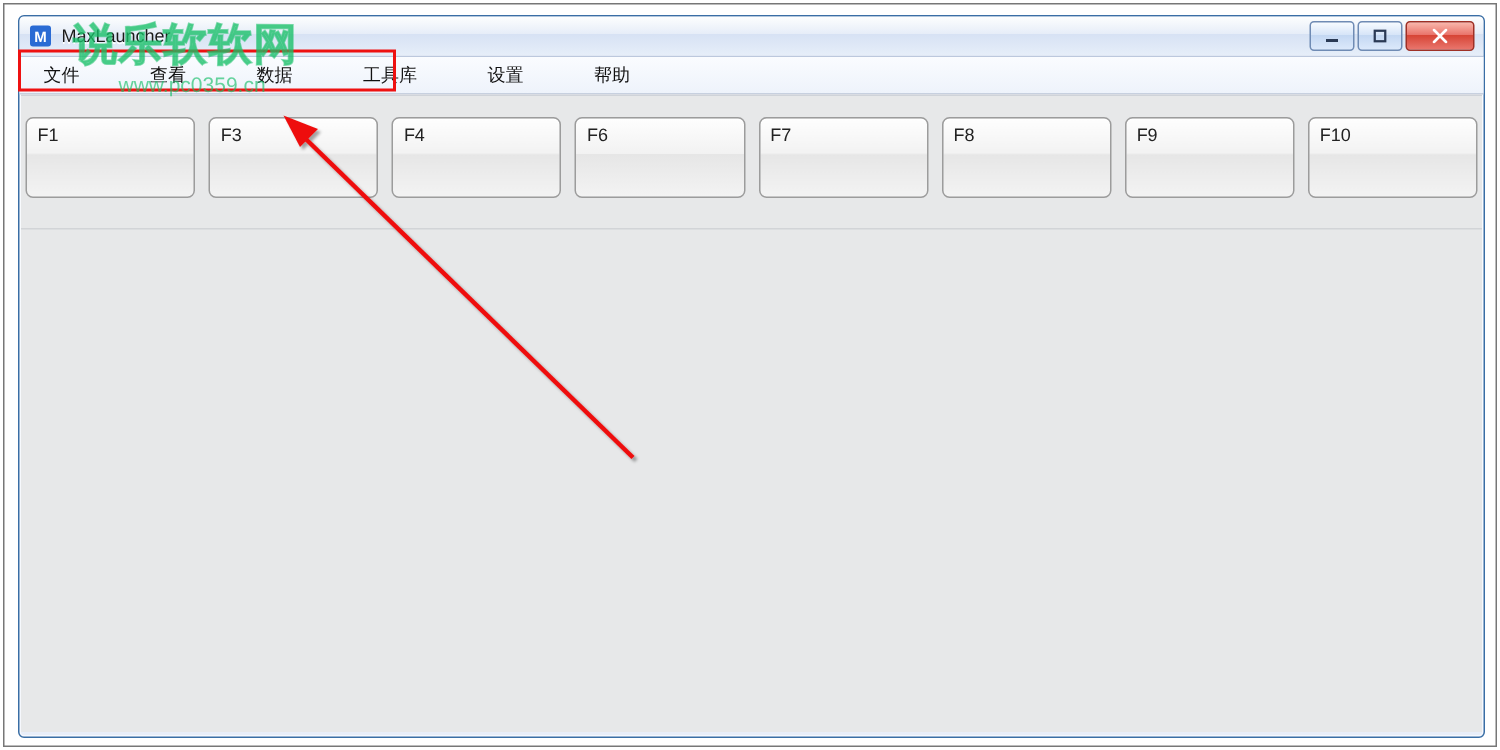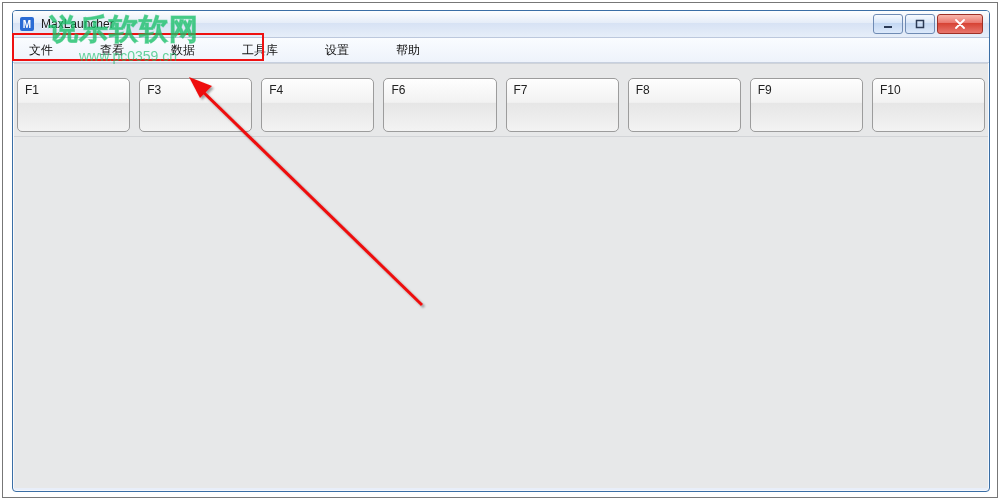--- a/index.html
+++ b/index.html
@@ -14,21 +14,21 @@
   .title-text{color:#1a1a1a;text-shadow:0 1px 0 #fff;}
   .win-controls{margin-left:auto;display:flex;gap:2px;padding-right:2px;}
   .win-btn{width:28px;height:18px;border:1px solid #6f8bb4;border-radius:3px;background:linear-gradient(#f7fbff,#d7e5f8 45%,#c3d7f2 46%,#dce9fb);display:flex;align-items:center;justify-content:center;color:#1a2a44;cursor:default;}
   .win-btn.close{width:44px;background:linear-gradient(#f9b7ac,#e9756c 45%,#d64334 46%,#e9766d);border-color:#9e3026;color:#fff;}
   .win-btn svg{display:block;}
   
   .menubar{height:24px;display:flex;align-items:center;padding:0 6px;background:linear-gradient(#fafcff,#eef3fb);border-bottom:1px solid #c7d0df;gap:27px;}
   .menu-item{padding:3px 10px;color:#111;cursor:default;border-radius:2px;}
   
   .client{position:absolute;left:1px;right:1px;top:52px;bottom:3px;background:#e7e8e9;border-top:1px solid #cfd3d9;}
-  .fkey-row{display:flex;gap:9px;padding:14px 3px 4px 3px;border-bottom:1px solid #d2d4d7;}
+  .fkey-row{display:flex;gap:9px;padding:14px 3px 20px 3px;border-bottom:1px solid #d2d4d7;}
   .fkey{flex:1;height:44px;border:1px solid #9c9c9c;border-radius:5px;background:linear-gradient(#fefefe,#f2f2f2 45%,#e6e6e6 46%,#f3f3f3);box-shadow:inset 0 1px 0 #fff;padding:4px 7px;color:#222;font-size:12px;text-align:left;cursor:default;}
   .body-area{position:absolute;top:78px;left:0;right:0;bottom:0;}
   
   .highlight-rect{position:absolute;left:12px;top:33px;width:248px;height:24px;border:2px solid #e11;pointer-events:none;}
   
   .watermark{position:absolute;left:25px;top:10px;pointer-events:none;user-select:none;}
   .watermark .cn{font-family:"SimSun","STSong",serif;font-size:29px;font-weight:bold;color:rgba(23,191,104,.58);letter-spacing:1px;margin-left:24px;-webkit-text-stroke:1px rgba(23,191,104,.5);}
   .watermark .url{font-family:Arial,sans-serif;font-size:14px;font-weight:normal;color:rgba(23,191,104,.65);margin-top:-2px;padding-left:54px;}
   
   .arrow-layer{position:absolute;left:0;top:0;width:1000px;height:500px;pointer-events:none;}

